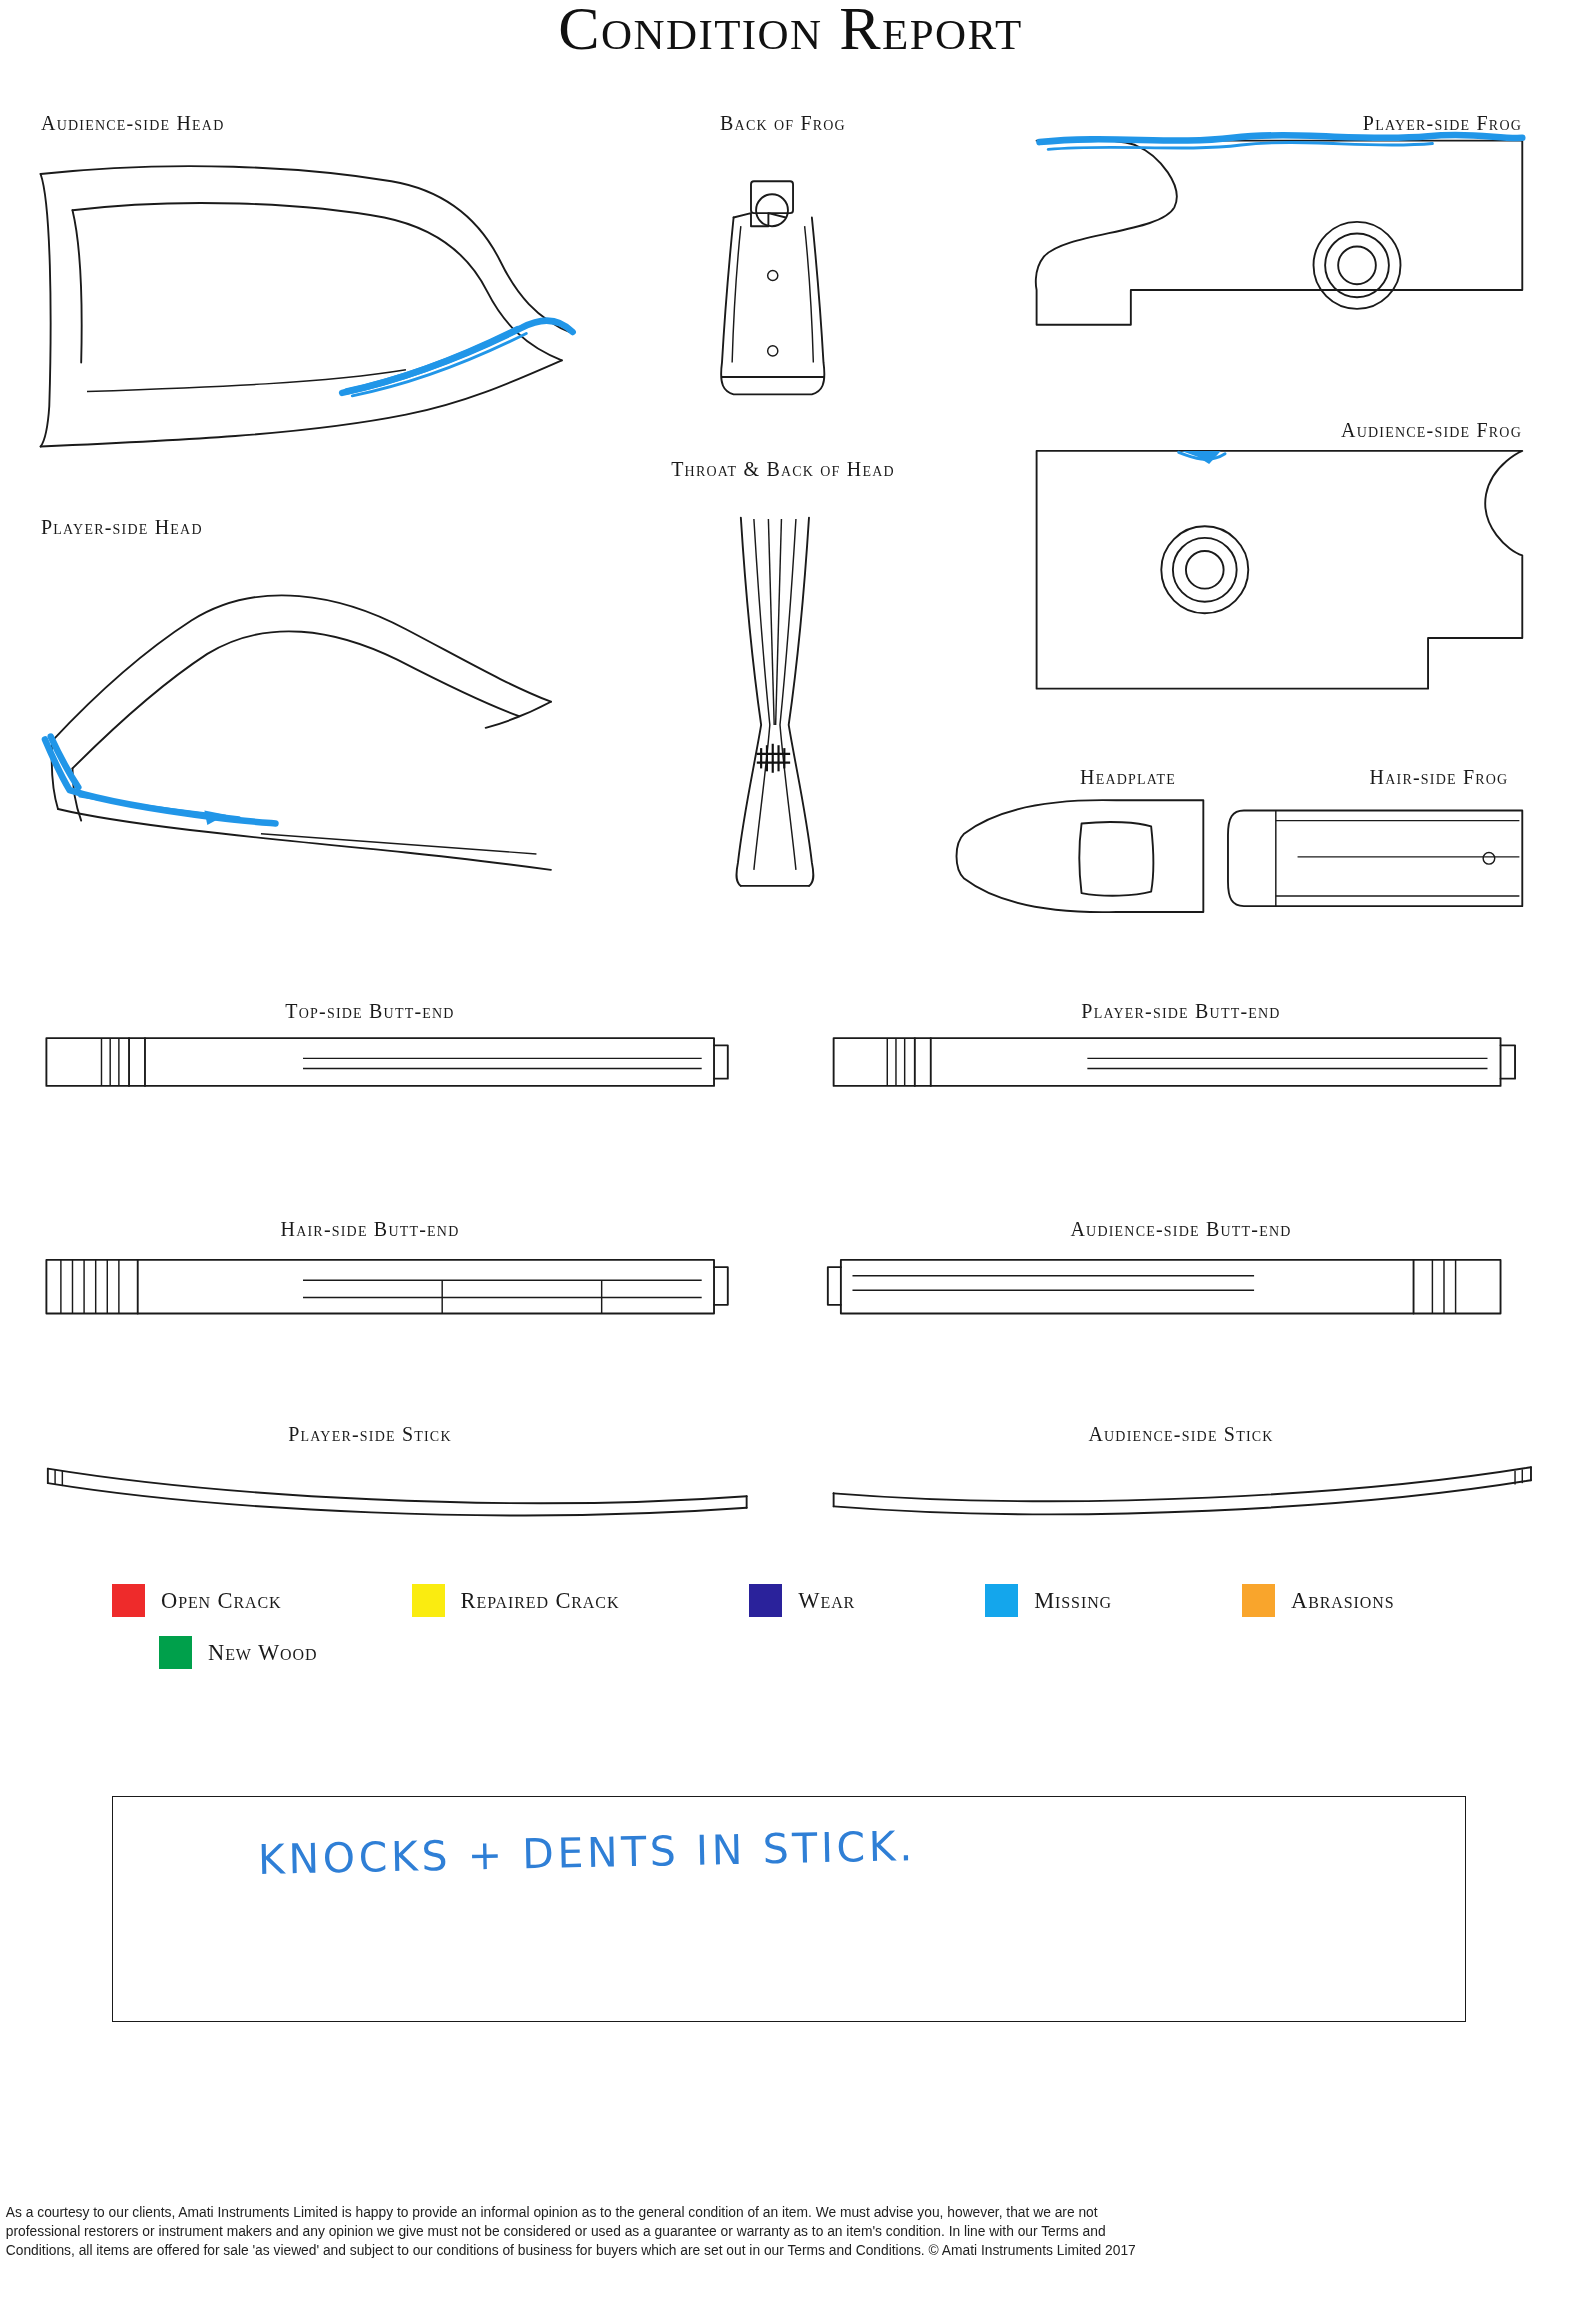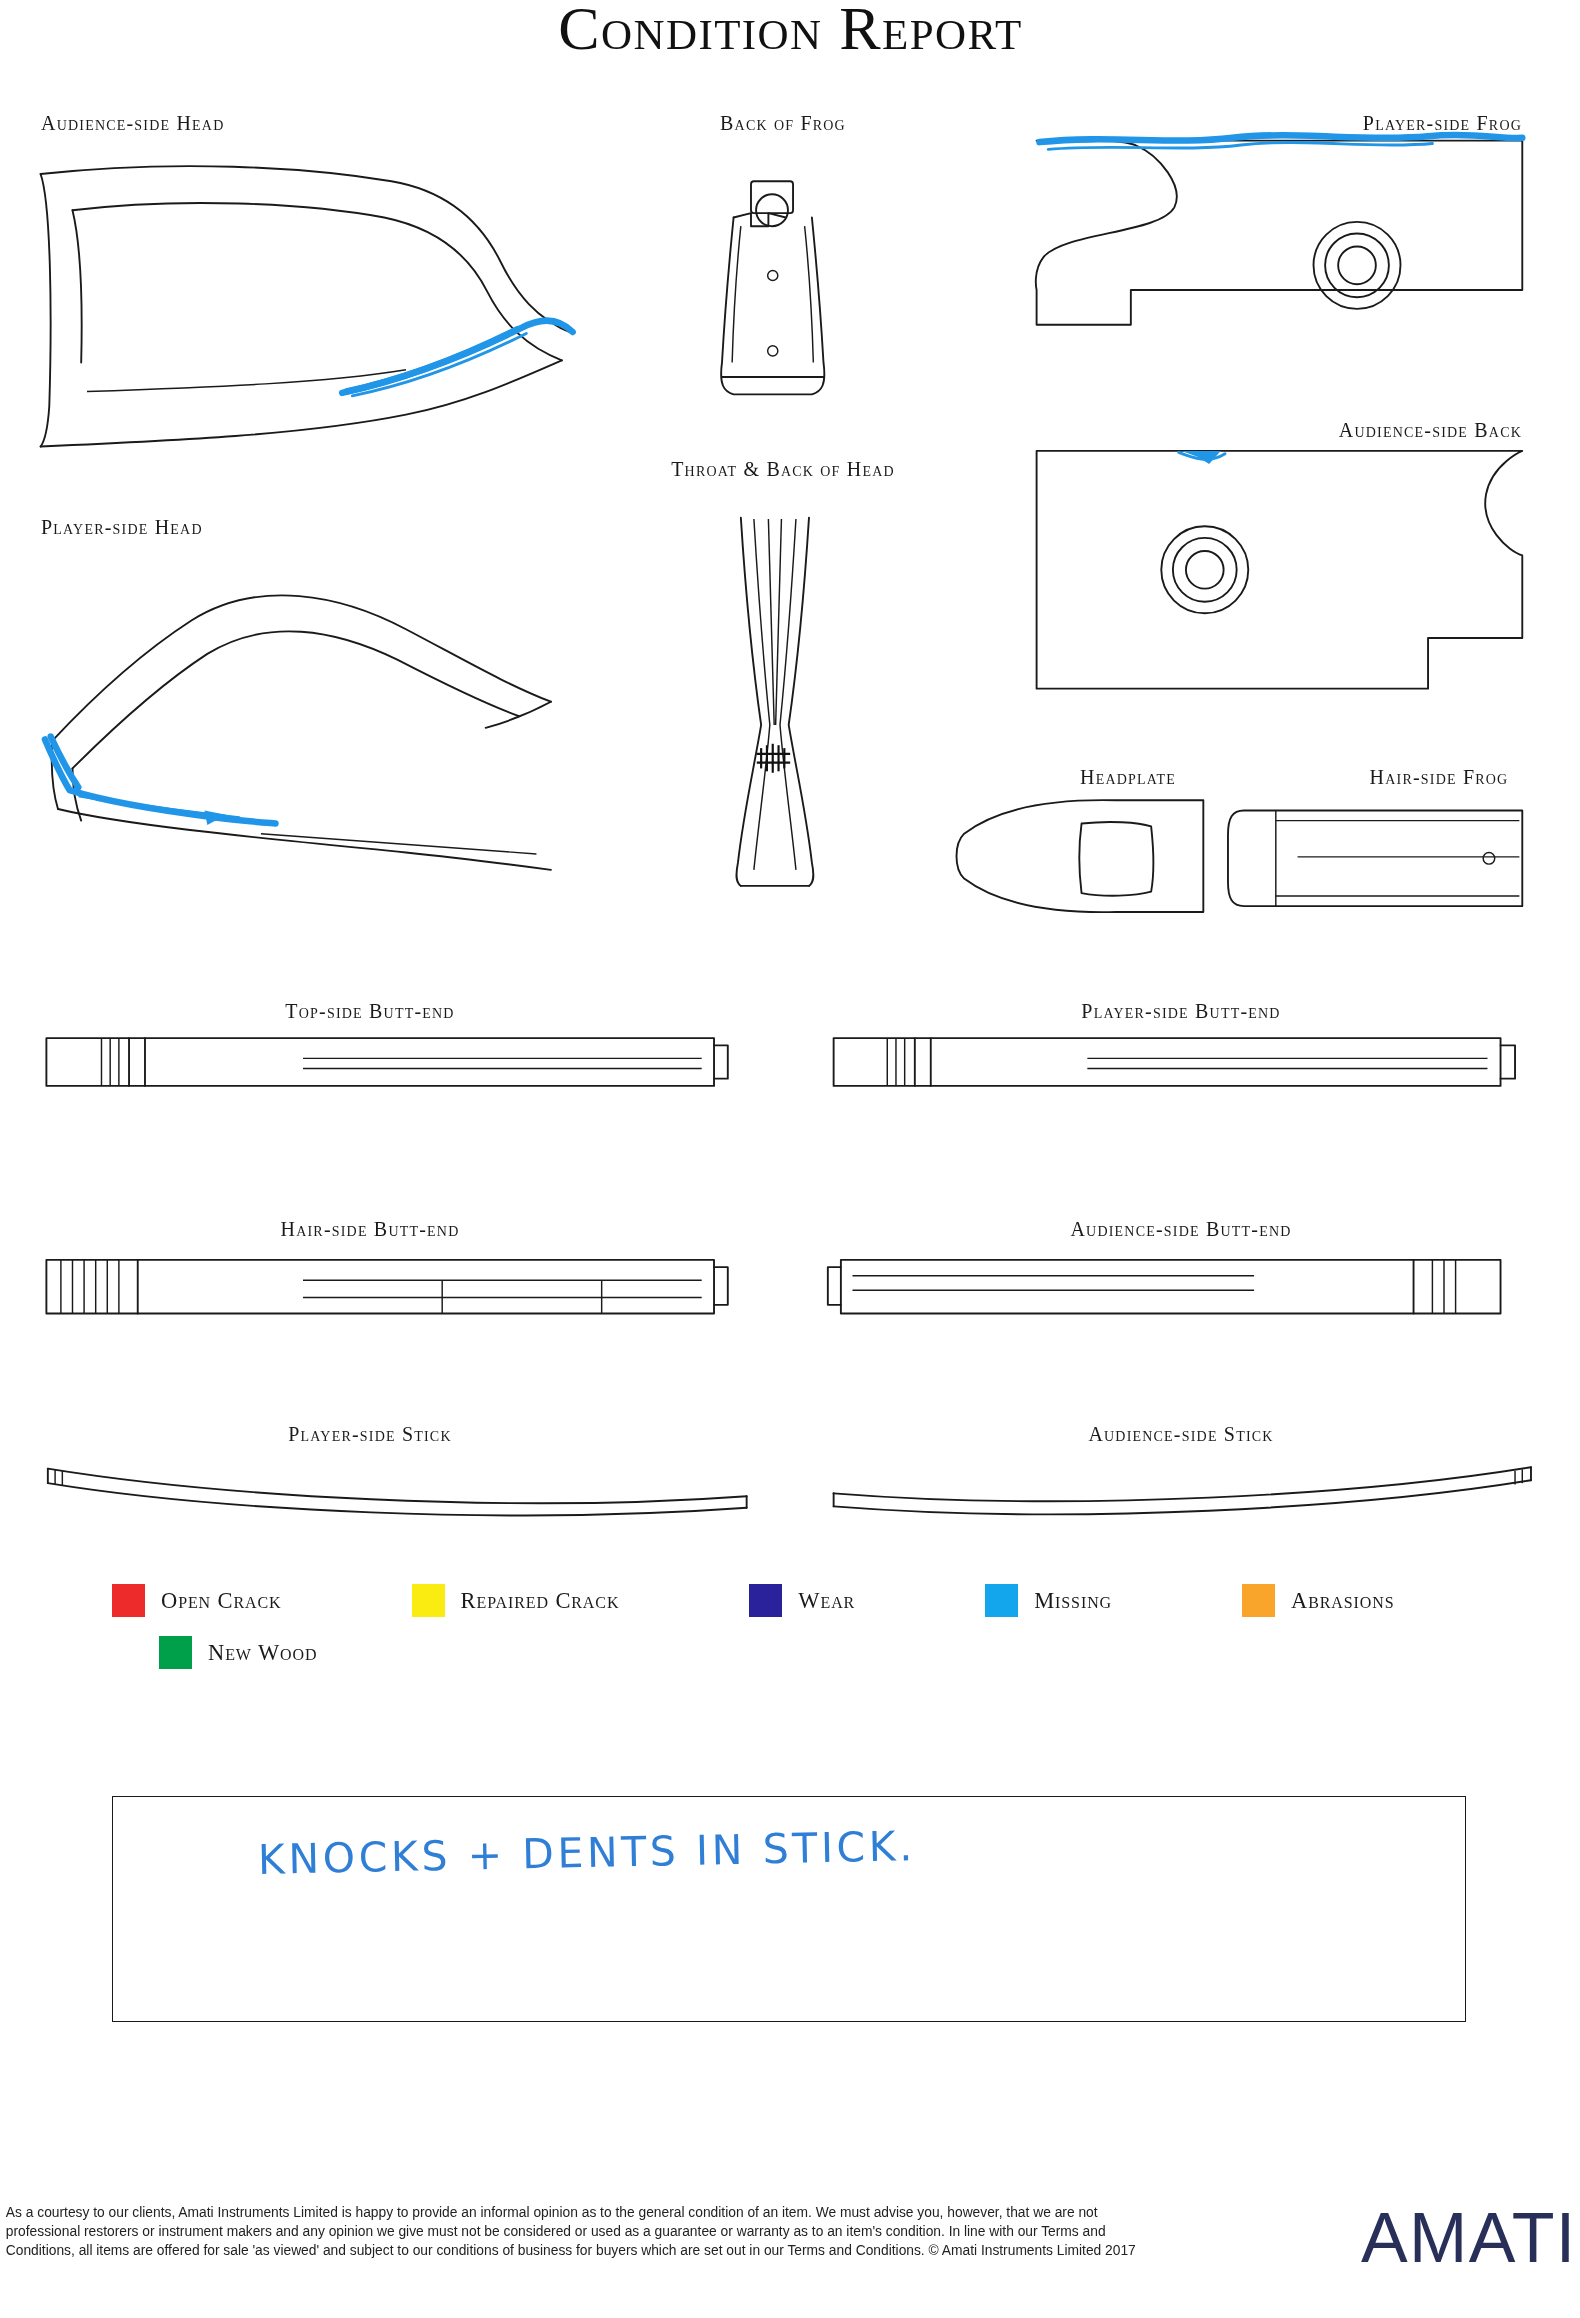--- a/index.html
+++ b/index.html
@@ -160,21 +160,21 @@
 
 <div class="page">
 
   <div class="title">Condition Report</div>
 
   <div class="cap" style="left:41px; top:112px;">Audience-side Head</div>
   <div class="cap" style="left:41px; top:516px;">Player-side Head</div>
   <div class="cap center" style="left:783px; top:112px;">Back of Frog</div>
   <div class="cap center" style="left:783px; top:458px;">Throat &amp; Back of Head</div>
   <div class="cap right" style="left:1522px; top:112px;">Player-side Frog</div>
-  <div class="cap right" style="left:1522px; top:419px;">Audience-side Back</div>
+  <div class="cap right" style="left:1522px; top:419px;">Audience-side Frog</div>
   <div class="cap center" style="left:1128px; top:766px;">Headplate</div>
   <div class="cap center" style="left:1439px; top:766px;">Hair-side Frog</div>
 
   <div class="cap center" style="left:370px;  top:1000px;">Top-side Butt-end</div>
   <div class="cap center" style="left:1181px; top:1000px;">Player-side Butt-end</div>
   <div class="cap center" style="left:370px;  top:1218px;">Hair-side Butt-end</div>
   <div class="cap center" style="left:1181px; top:1218px;">Audience-side Butt-end</div>
   <div class="cap center" style="left:370px;  top:1423px;">Player-side Stick</div>
   <div class="cap center" style="left:1181px; top:1423px;">Audience-side Stick</div>
 
@@ -382,16 +382,15 @@
     </div>
   </div>
 
   <div class="comments">
     <div class="comments-body">
       <div class="handwriting">KNOCKS + DENTS IN STICK.</div>
     </div>
   </div>
 
   <div class="footer-text">As a courtesy to our clients, Amati Instruments Limited is happy to provide an informal opinion as to the general condition of an item. We must advise you, however, that we are not professional restorers or instrument makers and any opinion we give must not be considered or used as a guarantee or warranty as to an item's condition. In line with our Terms and Conditions, all items are offered for sale 'as viewed' and subject to our conditions of business for buyers which are set out in our Terms and Conditions. © Amati Instruments Limited 2017</div>
-  <div class="brand">AMATI</div>
 
 </div>
 
 
 </body></html>

